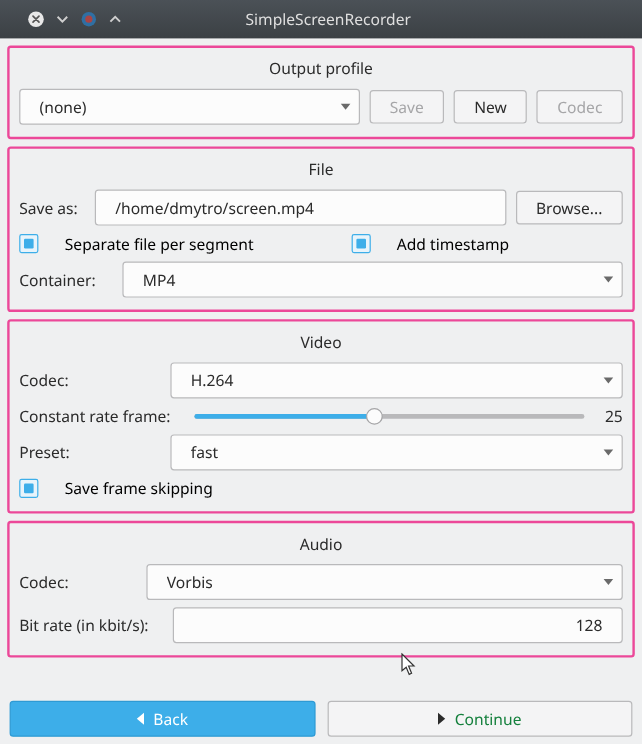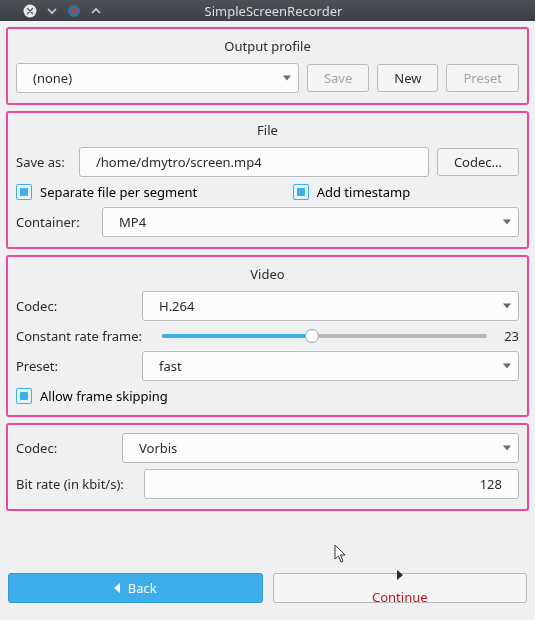--- a/index.html
+++ b/index.html
@@ -1,18 +1,18 @@
 <!DOCTYPE html>
 <html><head>
 <meta charset="utf-8">
 <style>
 * { box-sizing: border-box; margin: 0; padding: 0; font-family: "Noto Sans", "Segoe UI", Arial, sans-serif; font-size: 13px; }
 body { width: 535px; height: 620px; background: #eff0f1; overflow: hidden; }
 
-.titlebar { height: 21px; background: linear-gradient(#4b5157,#3b4044); display: flex; align-items: center; padding: 0 22px; color: #dfdfdf; }
+.titlebar { height: 32px; background: linear-gradient(#4b5157,#3b4044); display: flex; align-items: center; padding: 0 22px; color: #dfdfdf; }
 .titlebar .icons { display: flex; gap: 6px; align-items: center; }
 .titlebar .title { flex: 1; text-align: center; font-size: 13px; }
 .wb { width:16px; height:16px; display:flex; align-items:center; justify-content:center; }
 
 .content { padding: 6px; display: flex; flex-direction: column; gap: 6px; height: calc(620px - 28px); }
 .group { border: 2px solid #ec4899; border-radius: 3px; background: #eff0f1; padding: 8px 8px 10px 8px; }
 .group-title { text-align: center; font-size: 13px; color: #2b2b2b; margin-bottom: 8px; }
 
 .row { display: flex; align-items: center; gap: 8px; margin-top: 6px; }
 .row:first-of-type { margin-top: 0; }
@@ -23,35 +23,35 @@
   height: 30px; border: 1px solid #b9b9bb; background: #fcfcfc; border-radius: 3px; padding: 0 16px; color: #2b2b2b;
 }
 select { appearance: none; -webkit-appearance:none; background-image: none; padding-right: 22px; background: #fcfcfc; position: relative; }
 .select-wrap { position: relative; flex: 1; display: flex; }
 .select-wrap select { flex: 1; }
 .select-wrap::after { content: ""; position: absolute; right: 8px; top: 50%; width: 0; height: 0; border-left: 4px solid transparent; border-right: 4px solid transparent; border-top: 5px solid #6a6a6a; transform: translateY(-50%); pointer-events: none; }
 
 button.btn { height: 28px; padding: 0 16px; border: 1px solid #b9b9bb; background: #f4f4f5; border-radius: 3px; color: #2b2b2b; cursor: pointer; }
 button.btn:disabled { color: #a6a6a8; cursor: default; }
 
-.check { display: flex; align-items: center; gap: 8px; }
+.check { display: flex; align-items: center; gap: 22px; }
 .cbox { width:16px; height:16px; border:1px solid #3daee9; border-radius:2px; background:#e8f4fb; display:flex; align-items:center; justify-content:center; }
 .cbox .inner { width:8px; height:8px; background:#3daee9; border-radius:1px; }
 
 .slider-row { display:flex; align-items:center; gap:8px; }
 .slider { flex:1; position:relative; height: 16px; }
 .slider .track { position:absolute; top:50%; left:0; right:0; height:4px; background:#b9b9bb; transform:translateY(-50%); border-radius:2px;}
 .slider .fill { position:absolute; top:50%; left:0; height:4px; background:#3daee9; transform:translateY(-50%); border-radius:2px; width:46%; }
 .slider .thumb { position:absolute; top:50%; left:46%; width:14px; height:14px; background:#fcfcfc; border:1px solid #a5a5a7; border-radius:50%; transform:translate(-50%,-50%); }
 .slider-val { width: 24px; text-align:right; color:#2b2b2b; }
 
 .navrow { margin-top:auto; display:flex; gap:10px; padding: 0 2px 4px 2px;}
 .navbtn { flex:1; height:30px; border-radius:3px; display:flex; align-items:center; justify-content:center; gap:8px; cursor:pointer; }
 .navbtn.back { background:#3daee9; border:1px solid #2e9ad4; color:#fff; }
-.navbtn.cont { background:#f4f4f5; border:1px solid #b9b9bb; color:#b91c1c;flex-direction:column; }
+.navbtn.cont { background:#f4f4f5; border:1px solid #b9b9bb; color:#15803d; }
 .arrow-left { width:0;height:0;border-top:5px solid transparent;border-bottom:5px solid transparent;border-right:6px solid #fff;}
 .arrow-right { width:0;height:0;border-top:5px solid transparent;border-bottom:5px solid transparent;border-left:6px solid #2b2b2b;}
 
 .spacer { flex:1; }
 .cursor { position:absolute; left:334px; top:544px; pointer-events:none; }
 </style>
 </head>
 <body>
 
 <div class="titlebar">
@@ -86,30 +86,30 @@
 <div class="content">
 
   <div class="group">
     <div class="group-title">Output profile</div>
     <div class="row">
       <div class="select-wrap" style="flex:1">
         <select><option>(none)</option></select>
       </div>
       <button class="btn" disabled="">Save</button>
       <button class="btn">New</button>
-      <button class="btn" disabled="">Preset</button>
+      <button class="btn" disabled="">Codec</button>
     </div>
   </div>
 
   <div class="group">
     <div class="group-title">File</div>
     <div class="row">
       <label class="l" style="width:55px">Save as:</label>
       <input type="text" style="flex: 1 1 0%;" value="/home/dmytro/screen.mp4">
-      <button class="btn">Codec...</button>
+      <button class="btn">Browse...</button>
     </div>
     <div class="row">
       <div class="check">
         <span class="cbox">
             <span class="inner"></span>
           </span>
         <span>Separate file per segment</span>
       </div>
       <div class="spacer"></div>
       <div class="check" style="flex:0 0 45%">
@@ -135,39 +135,40 @@
           <select><option>H.264</option></select>
         </div>
     </div>
     <div class="row slider-row">
       <label class="l" style="width:138px">Constant rate frame:</label>
       <div class="slider">
         <div class="track"></div>
           <div class="fill"></div>
           <div class="thumb"></div>
       </div>
-      <span class="slider-val">23</span>
+      <span class="slider-val">25</span>
     </div>
     <div class="row">
       <label class="l" style="width:118px">Preset:</label>
       <div class="select-wrap">
           <select><option>fast</option></select>
         </div>
     </div>
     <div class="row">
       <div class="check">
         <span class="cbox">
             <span class="inner"></span>
           </span>
-        <span>Allow frame skipping</span>
+        <span>Save frame skipping</span>
       </div>
     </div>
   </div>
 
   <div class="group">
+    <div class="group-title">Audio</div>
     <div class="row">
       <label class="l" style="width:98px">Codec:</label>
       <div class="select-wrap">
           <select><option>Vorbis</option></select>
         </div>
     </div>
     <div class="row">
       <label class="l" style="width:120px">Bit rate (in kbit/s):</label>
       <input type="text" style="flex: 1 1 0%; text-align: right;" value="128">
     </div>

